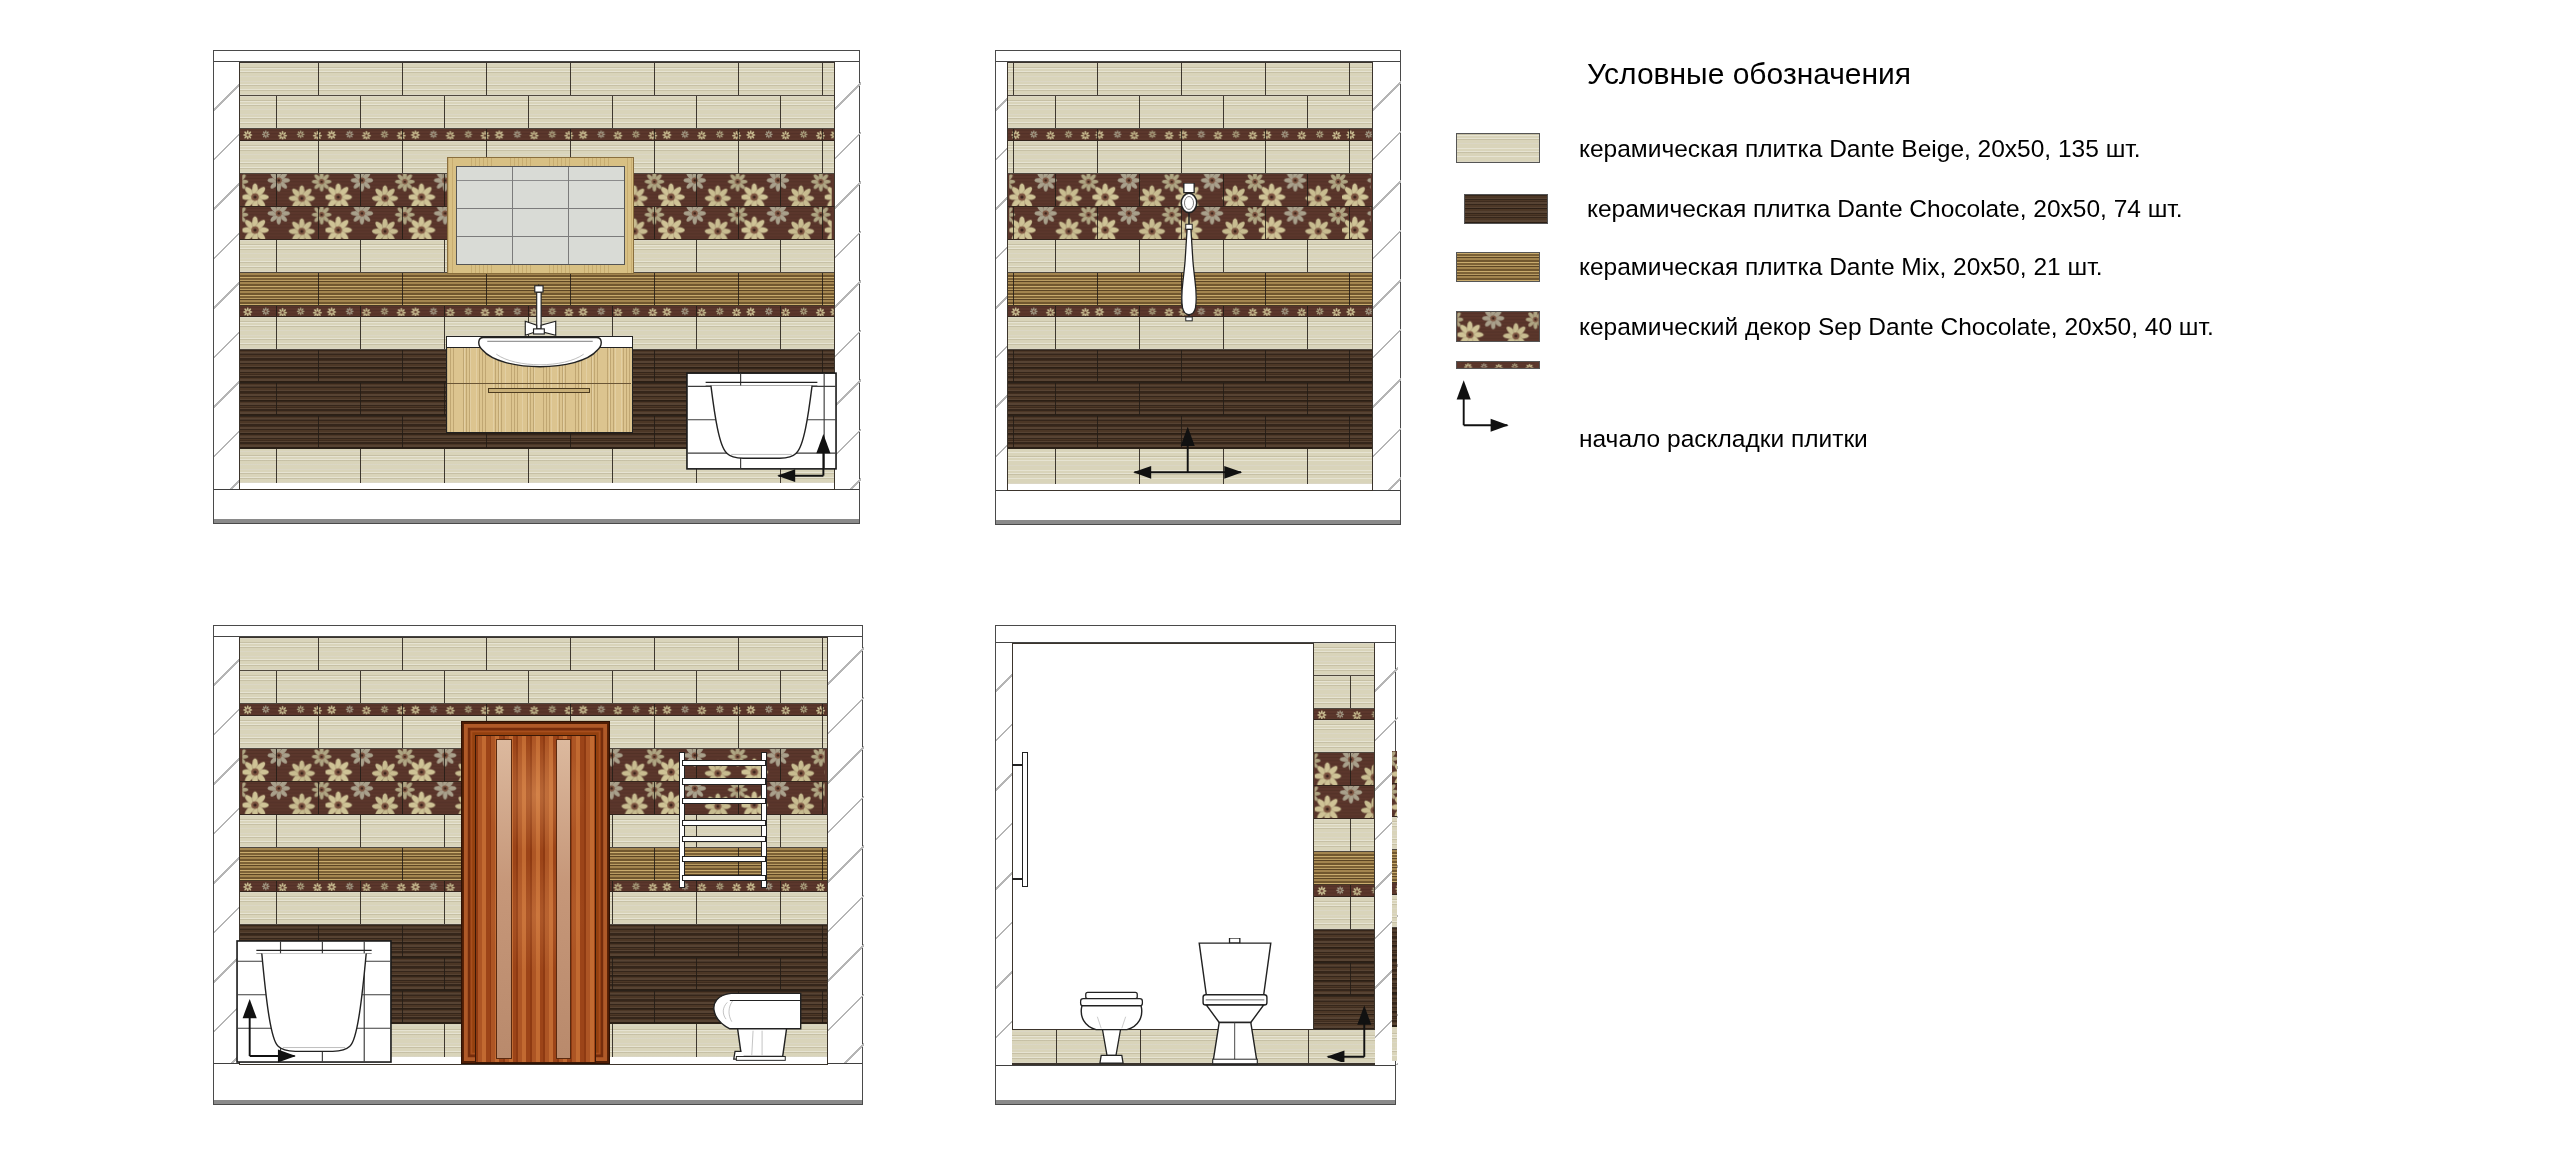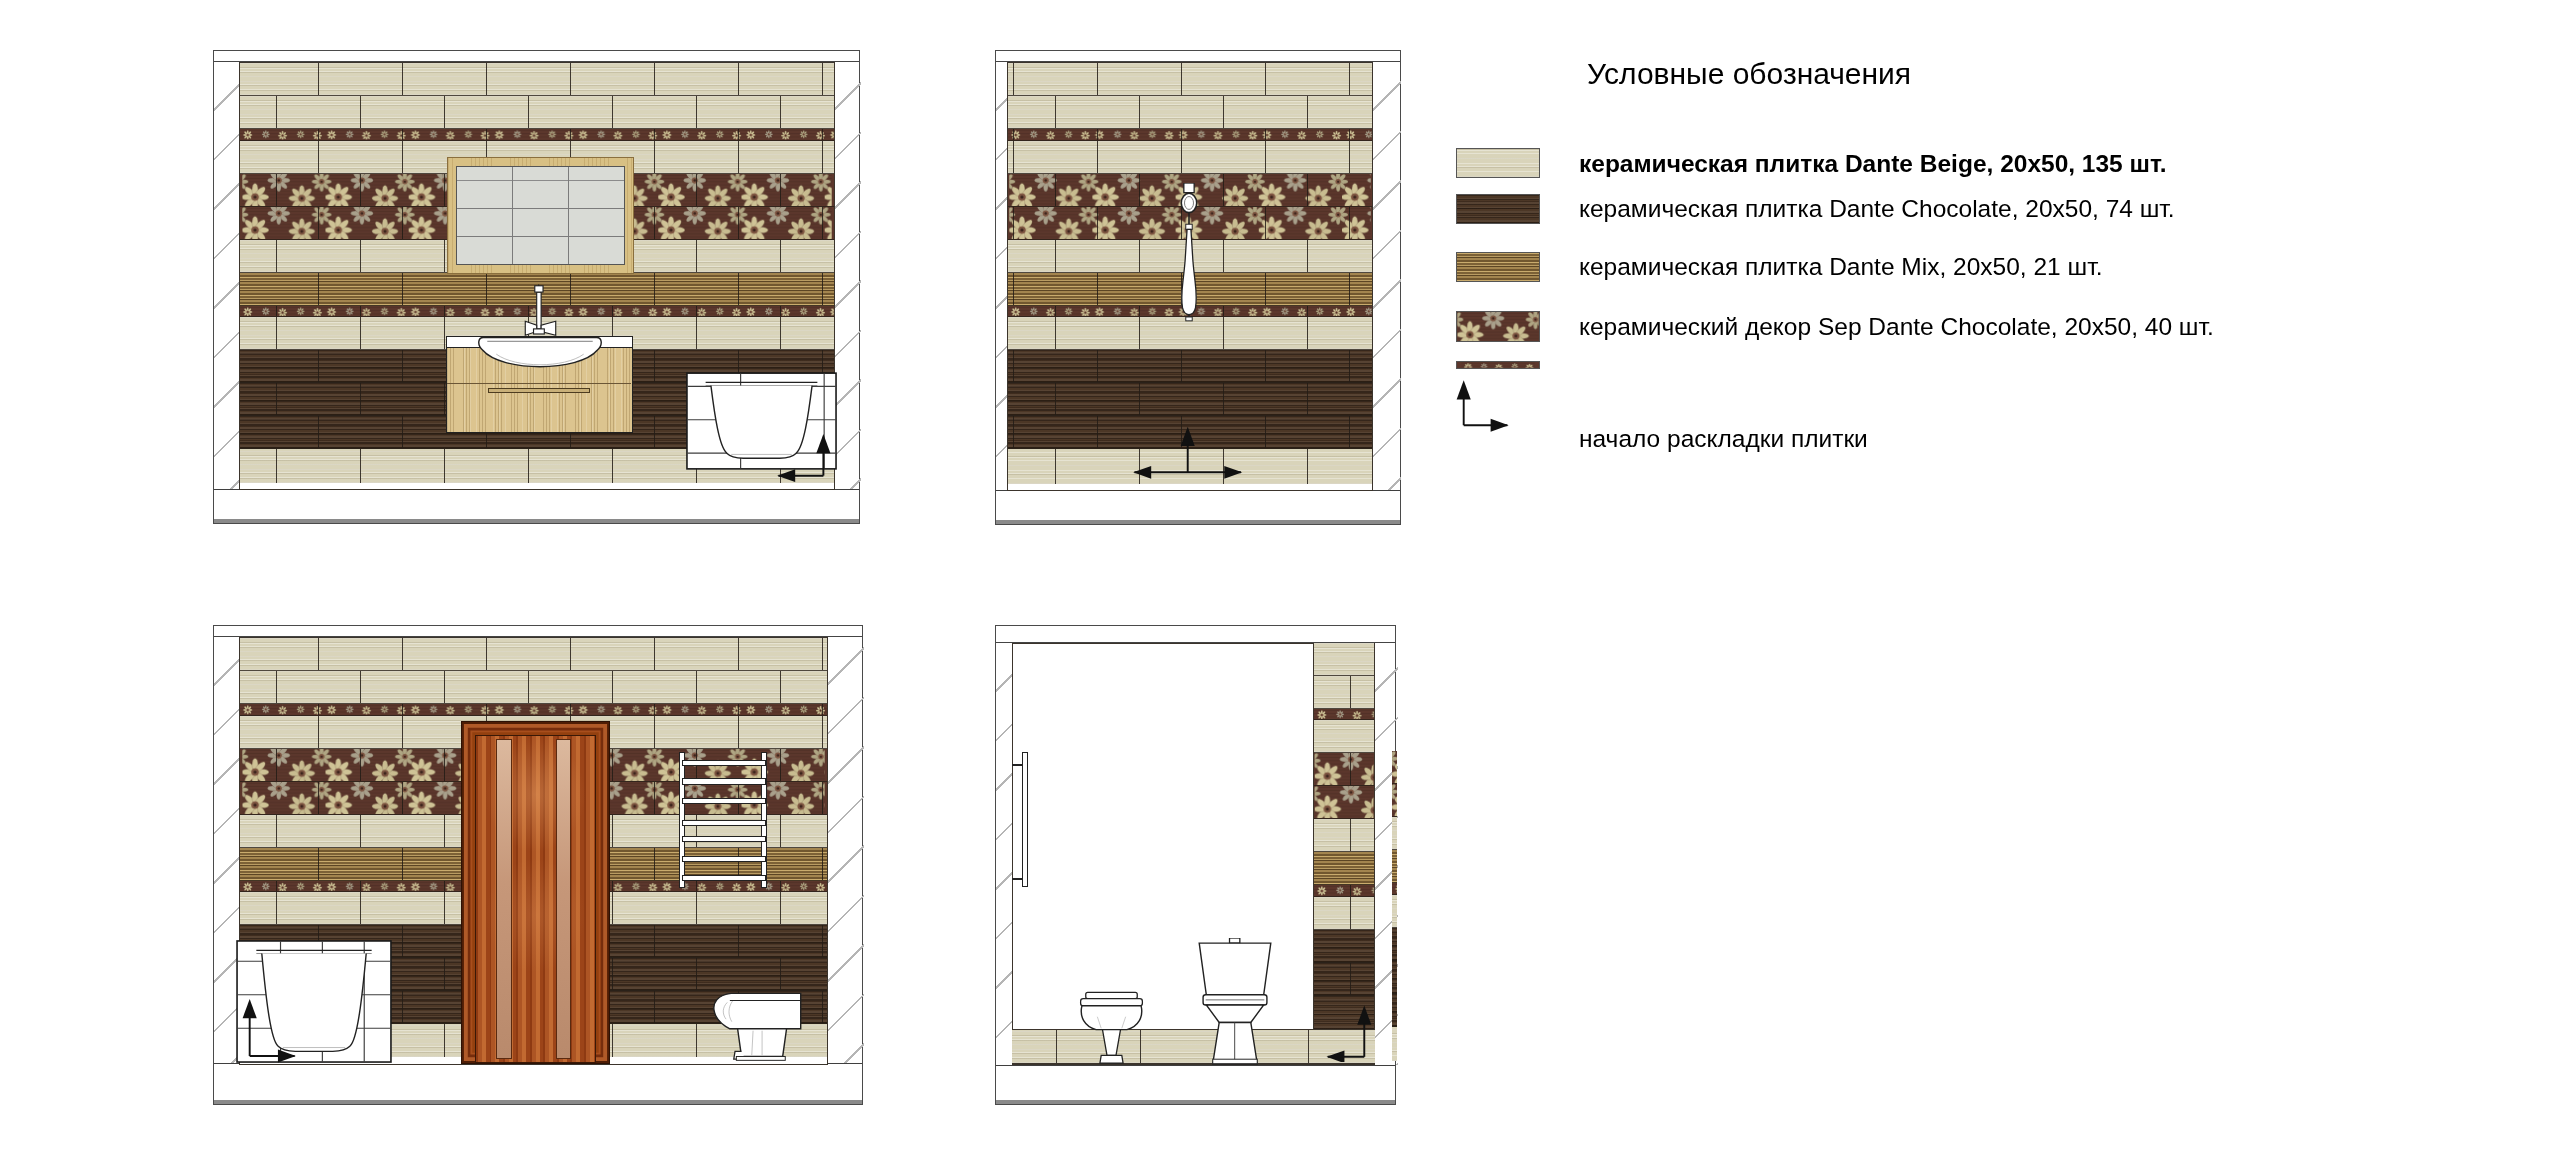--- a/index.html
+++ b/index.html
@@ -1685,25 +1685,25 @@
       </svg>
       <svg width="64" height="59" style="position: absolute; left: 319px; top: 377px; z-index: 6;" viewBox="0 0 100 92">
         <polygon points="66,34 88,34 77,4" fill="#111"></polygon>
         <line x1="77" y1="32" x2="77" y2="84" stroke="#111" stroke-width="3"></line>
         <line x1="20" y1="84" x2="77" y2="84" stroke="#111" stroke-width="3"></line>
         <polygon points="18,84 46,74 46,94" fill="#111"></polygon>
       </svg>
     </div>
     <div style="position: absolute; left: 1452px; top: 52px; width: 966px; height: 419px;">
       <div class="legend-title" style="left: 135px; top: 5.2px;">Условные обозначения</div>
-      <div style="position: absolute; left: 0px; top: 96px; width: 960px; height: 58px; overflow: visible; font-weight: bold;">
+      <div style="position: absolute; left: 0px; top: 81px; width: 960px; height: 58px; overflow: visible;">
         <div class="swatch tex-beige" style="position: absolute; left: 3.9px; top: 0px; width: 84px; height: 30px;"></div>
         <div class="legend-label" style="left: 127px; top: 1.9px;">керамическая плитка Dante Beige, 20x50, 135 шт.</div>
       </div>
-      <div style="position: absolute; left: 0px; top: 142px; width: 960px; height: 58px; overflow: visible; text-align: center;">
+      <div style="position: absolute; left: 8px; top: 142px; width: 960px; height: 58px; overflow: visible; text-align: center;">
         <div class="swatch tex-choc" style="position: absolute; left: 3.9px; top: 0px; width: 84px; height: 30px;"></div>
         <div class="legend-label" style="left: 127px; top: 1.3px;">керамическая плитка Dante Chocolate, 20x50, 74 шт.</div>
       </div>
       <div style="position: absolute; left: 0px; top: 200px; width: 960px; height: 58px; overflow: visible;">
         <div class="swatch tex-mix" style="position: absolute; left: 3.9px; top: 0px; width: 84px; height: 30px;"></div>
         <div class="legend-label" style="left: 127px; top: 1.3px; text-align: center;">керамическая плитка Dante Mix, 20x50, 21 шт.</div>
       </div>
       <div style="position: absolute; left: 0px; top: 259px; width: 960px; height: 58px; overflow: visible;">
         <div class="swatch tex-dec" style="position: absolute; left: 3.9px; top: 0px; width: 84px; height: 31px;">
           <svg width="100%" height="100%" style="position: absolute; inset: 0px;" viewBox="0 0 129 46">

